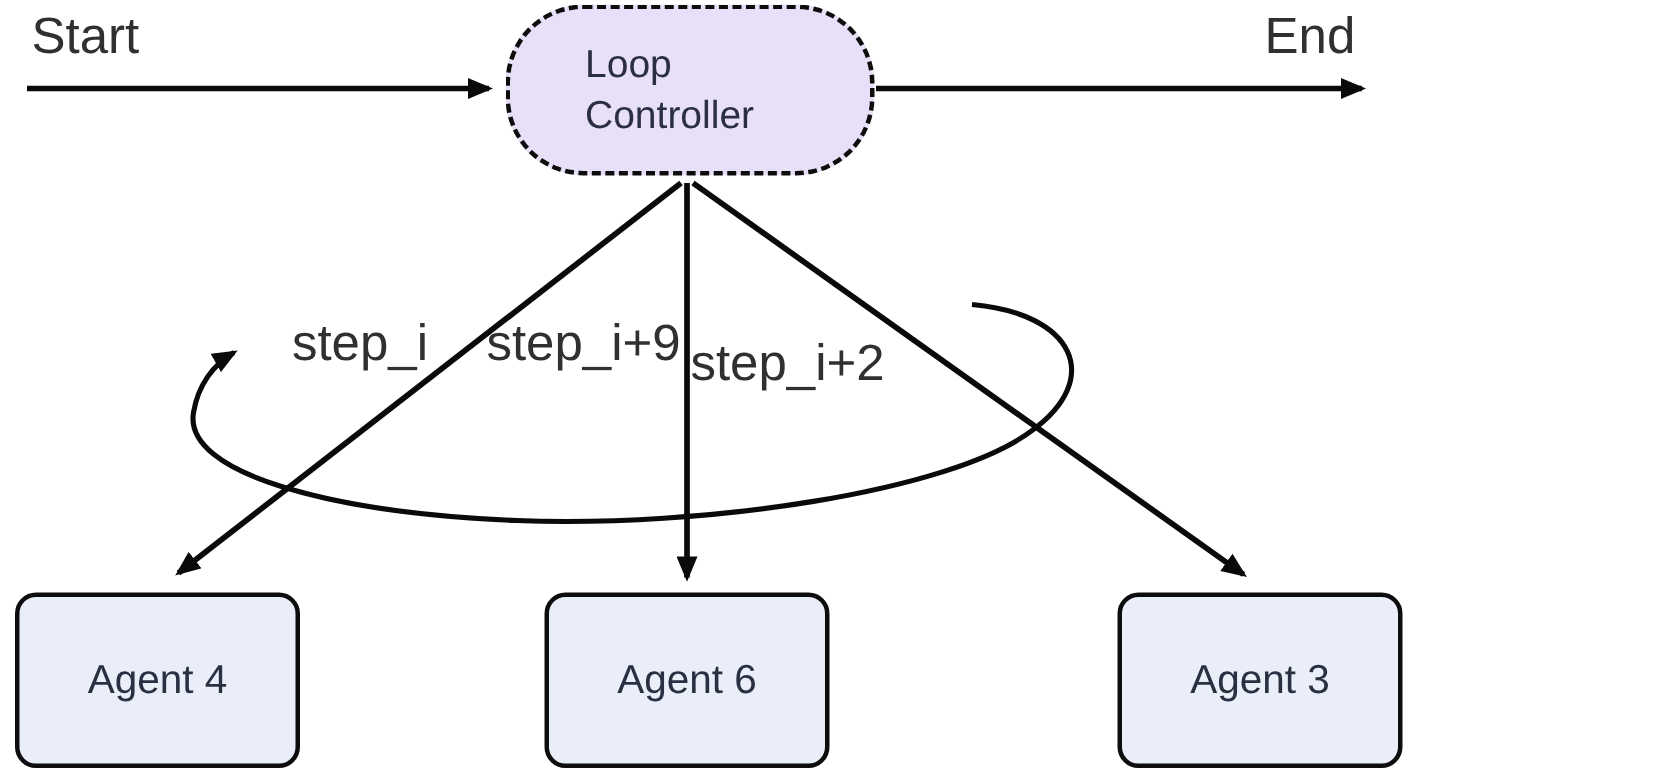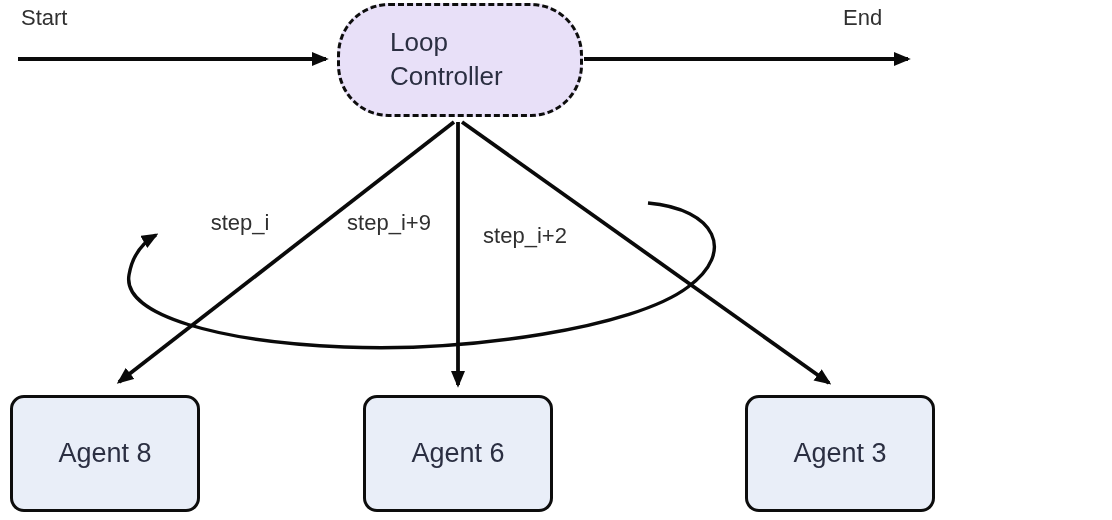--- a/index.html
+++ b/index.html
@@ -27,21 +27,21 @@
   }
   .edge.thin {
     stroke-width: 3.4;
   }
   #ah path {
     fill: var(--edge-stroke, #000);
   }
   .label {
     position: absolute;
     color: var(--label-gray, #333);
-    font-size: 22px;
+    font-size: 34px;
     line-height: 1.15;
     white-space: nowrap;
     user-select: none;
   }
   .label.centered {
     transform: translateX(-50%);
   }
   .node {
     position: absolute;
     display: flex;
@@ -117,21 +117,21 @@
   </div>
 
   <div class="label centered" style="left:240px; top:210px;">step_i</div>
 
   <div class="label centered" style="left:389px; top:210px;">step_i+9</div>
 
   <div class="label centered" style="left:525px; top:210px;margin-top:13px;">step_i+2</div>
 
 
   <div class="node agent a1">
-    <span>Agent 8</span>
+    <span>Agent 4</span>
   </div>
 
   <div class="node agent a2">
     <span>Agent 6</span>
   </div>
 
   <div class="node agent a3">
     <span>Agent 3</span>
   </div>
 

